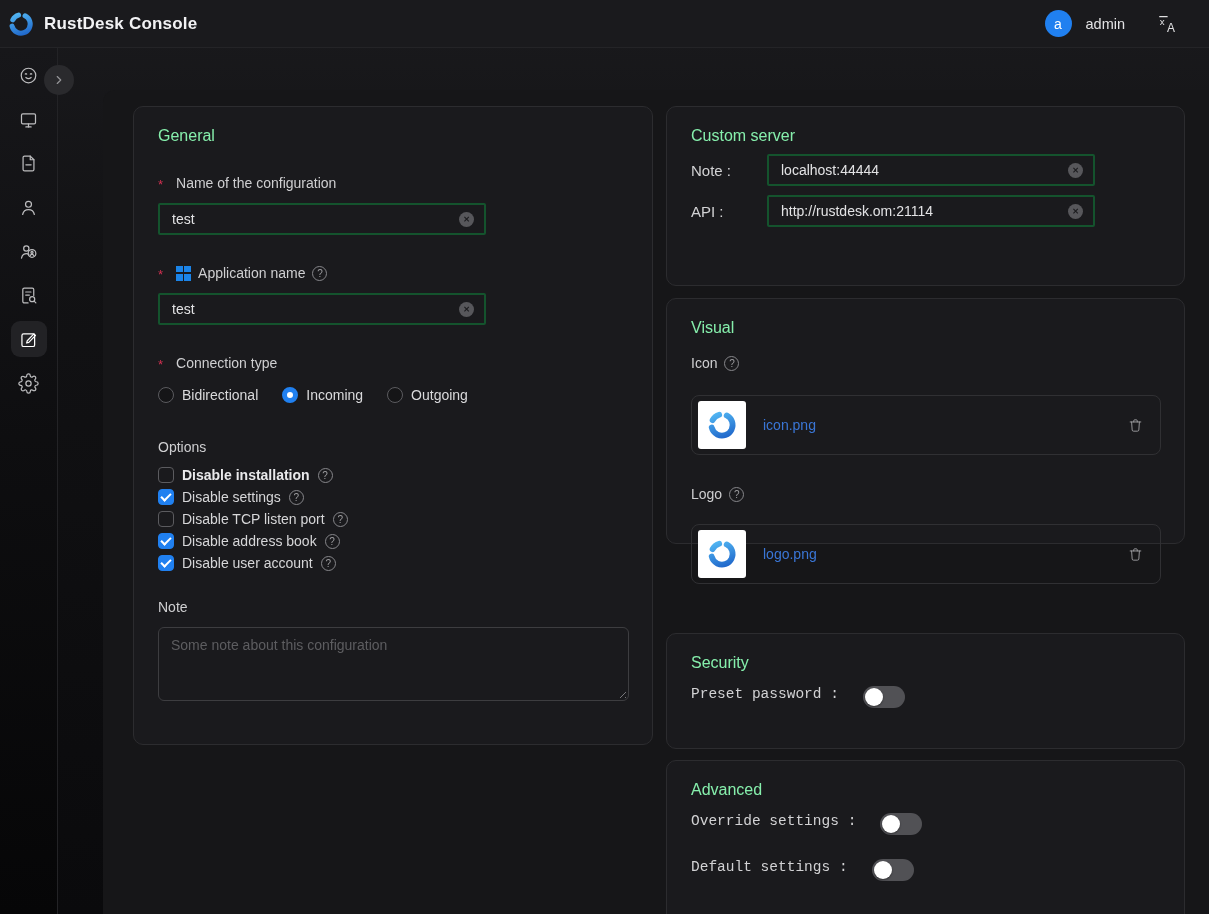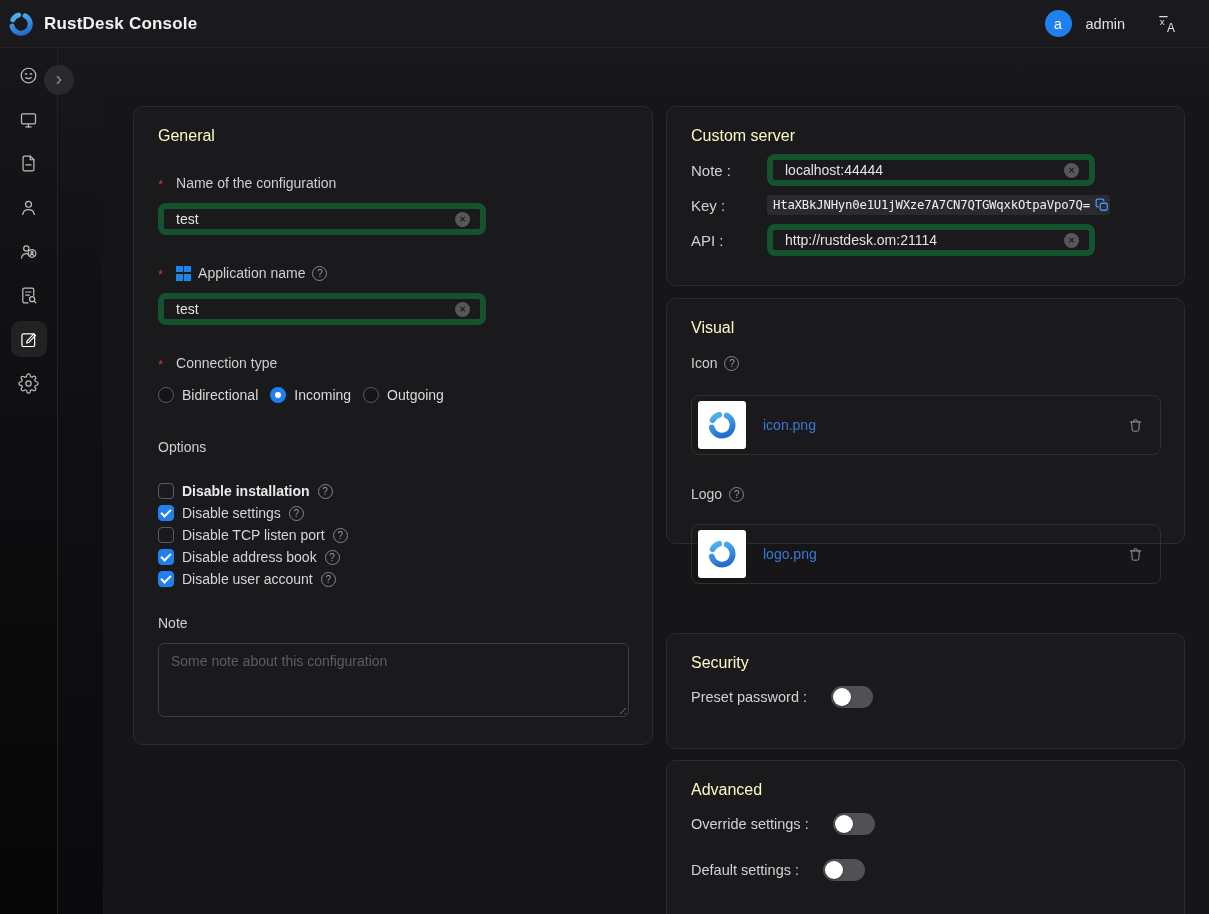--- a/index.html
+++ b/index.html
@@ -48,34 +48,34 @@
 
   
   .panel {
     position:absolute; top:90px; left:103px; right:0; bottom:0;
     background:#161618; border-top-left-radius:12px; overflow:hidden; z-index:4;
   }
   .card {
     position:absolute; background:#1a1a1d; border:1px solid #2c2c2f; border-radius:10px;
     padding:0 24px;
   }
-  .card-title { font-size:16px; color:#fef9c3; margin-top:20px; }
+  .card-title { font-size:16px; color:#86efac; margin-top:20px; }
 
   #card-general  { left:30px;  top:16px;  width:520px; height:639px; }
   #card-server   { left:563px; top:16px;  width:519px; height:180px; }
   #card-visual   { left:563px; top:208px; width:519px; height:246px; }
   #card-security { left:563px; top:543px; width:519px; height:116px; }
   #card-advanced { left:563px; top:670px; width:519px; height:330px; }
 
   .field-label { display:flex; align-items:center; gap:7px; font-size:14px; color:#cfcfd1; }
   .req::before { content:"*"; color:#d03050; margin-right:6px; font-size:13px; position:relative; top:1px; }
 
   .text-input {
     position:relative; display:flex; align-items:center;
-    border:6px solid #14532d; border-radius:8px; height:32px; background:transparent;
+    border:2px solid #14532d; border-radius:2px; height:32px; background:transparent;
   }
   .text-input input {
     flex:1; background:transparent; border:none; outline:none; color:#e3e3e5;
     font-size:14px; font-family:"Liberation Sans", sans-serif; padding:0 30px 0 12px; height:100%;
   }
   .clear-btn {
     position:absolute; right:10px; width:15px; height:15px; border-radius:50%;
     background:#57575b; color:#1a1a1d; font-size:8px; line-height:15px; text-align:center;
     font-weight:700; cursor:pointer;
   }
@@ -84,27 +84,27 @@
   .help {
     width:15px; height:15px; border-radius:50%; border:1px solid #86868a; flex:0 0 auto;
     color:#9d9da0; font-size:10px; display:inline-flex; align-items:center; justify-content:center; cursor:pointer;
   }
   .help::after { content:"?"; }
 
   .win-logo { width:15px; height:15px; display:grid; grid-template-columns:1fr 1fr; grid-template-rows:1fr 1fr; gap:1.5px; flex:0 0 auto; }
   .win-logo span { background:#1b84e8; }
 
   
-  .radio-row { display:flex; align-items:center; gap:12px; margin-top:16px; }
+  .radio-row { display:flex; align-items:center; gap:24px; margin-top:16px; }
   .radio { display:flex; align-items:center; gap:8px; cursor:pointer; font-size:14px; color:#dadadc; }
   .radio .dot { width:16px; height:16px; border-radius:50%; border:1.5px solid #5b5b5f; background:#151517; }
   .radio.on .dot { border:5px solid #2080f0; background:#ffffff; }
 
   
-  .check-list { margin-top:28px; display:flex; flex-direction:column; gap:6px;text-align:center; }
+  .check-list { margin-top:12px; display:flex; flex-direction:column; gap:6px;text-align:center; }
   .check-row { display:flex; align-items:center; gap:8px; height:16px; cursor:pointer; }
   .checkbox { width:16px; height:16px; border-radius:4px; border:1.5px solid #5b5b5f; background:transparent; display:flex; align-items:center; justify-content:center; }
   .check-row.on .checkbox { background:#2080f0; border-color:#2080f0; }
   .check-row.on .checkbox::after { content:""; width:4px; height:8px; border-right:2px solid #fff; border-bottom:2px solid #fff; transform:rotate(45deg); margin-top:-2px; }
   .check-label { font-size:14px; color:#d6d6d8; }
   .check-row.bold .check-label { font-weight:700; color:#e9e9eb; }
 
   
   .note-box {
     position:relative; margin-top:12px; border:1px solid #3d3d40; border-radius:6px; height:74px; width:471px;
@@ -137,21 +137,21 @@
   .file-box {
     margin-top:24px; width:470px; height:60px; border:1px solid #303033; border-radius:8px;
     display:flex; align-items:center; padding:0 16px 0 6px;
   }
   .thumb { width:48px; height:48px; background:#ffffff; border-radius:3px; display:flex; align-items:center; justify-content:center; flex:0 0 auto; }
   .file-name { margin-left:17px; font-size:14px; color:#3a76d6; cursor:pointer; }
   .trash-btn { margin-left:auto; cursor:pointer; display:flex; }
   .trash-btn svg { width:17px; height:17px; stroke:#a0a0a3; stroke-width:1.3; fill:none; stroke-linecap:round; stroke-linejoin:round; }
 
   
-  .toggle-row { display:flex; align-items:center; gap:24px; margin-top:14px; }
+  .toggle-row { display:flex; gap:24px; margin-top:14px;font-family:Liberation Mono, monospace; }
   .toggle-label { font-size:14.5px; color:#d2d2d4; }
   .switch { width:42px; height:22px; border-radius:11px; background:#515155; position:relative; cursor:pointer; flex:0 0 auto; }
   .switch .knob { position:absolute; top:2px; left:2px; width:18px; height:18px; border-radius:50%; background:#ffffff; box-shadow:0 1px 2px rgba(0,0,0,.4); }
 
   .mt30 { margin-top:30px; } .mt28 { margin-top:28px; } .mt36 { margin-top:36px; }
   .mt12 { margin-top:12px; }
   #adv-row2 { margin-top:24px; }
 </style>
 </head>
 <body>
@@ -358,32 +358,20 @@
     <div class="card-title">Custom server</div>
 
     <div class="srv-row">
       <span class="srv-label">Note :</span>
       <div class="text-input">
         <input value="localhost:44444" style="">
         <span class="clear-btn"></span>
       </div>
     </div>
 
-    <div class="srv-row">
-      <span class="srv-label">Key :</span>
-      <div class="key-block">
-        <span class="key-text">HtaXBkJNHyn0e1U1jWXze7A7CN7QTGWqxkOtpaVpo7Q=</span>
-        <span class="copy-btn">
-          <svg width="14" height="14" viewBox="0 0 24 24" fill="none" stroke="#4696f2" stroke-width="2.2" stroke-linecap="round" stroke-linejoin="round">
-            <rect x="9" y="9" width="12" height="12" rx="2.5"></rect>
-            <path d="M5.5 15H4.2A2.2 2.2 0 0 1 2 12.8V4.2A2.2 2.2 0 0 1 4.2 2h8.6A2.2 2.2 0 0 1 15 4.2v1.3"></path>
-          </svg>
-        </span>
-      </div>
-    </div>
 
     <div class="srv-row">
       <span class="srv-label">API :</span>
       <div class="text-input">
         <input value="http://rustdesk.om:21114" style="">
         <span class="clear-btn"></span>
       </div>
     </div>
   </div>
 

